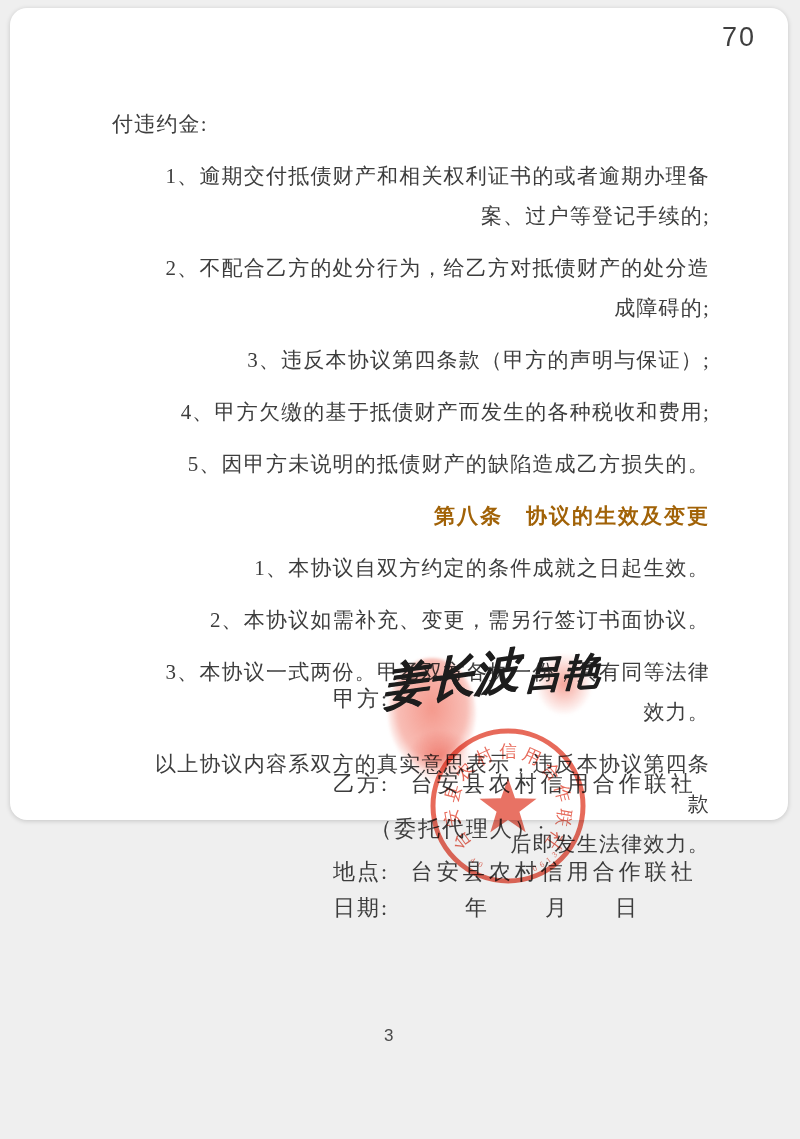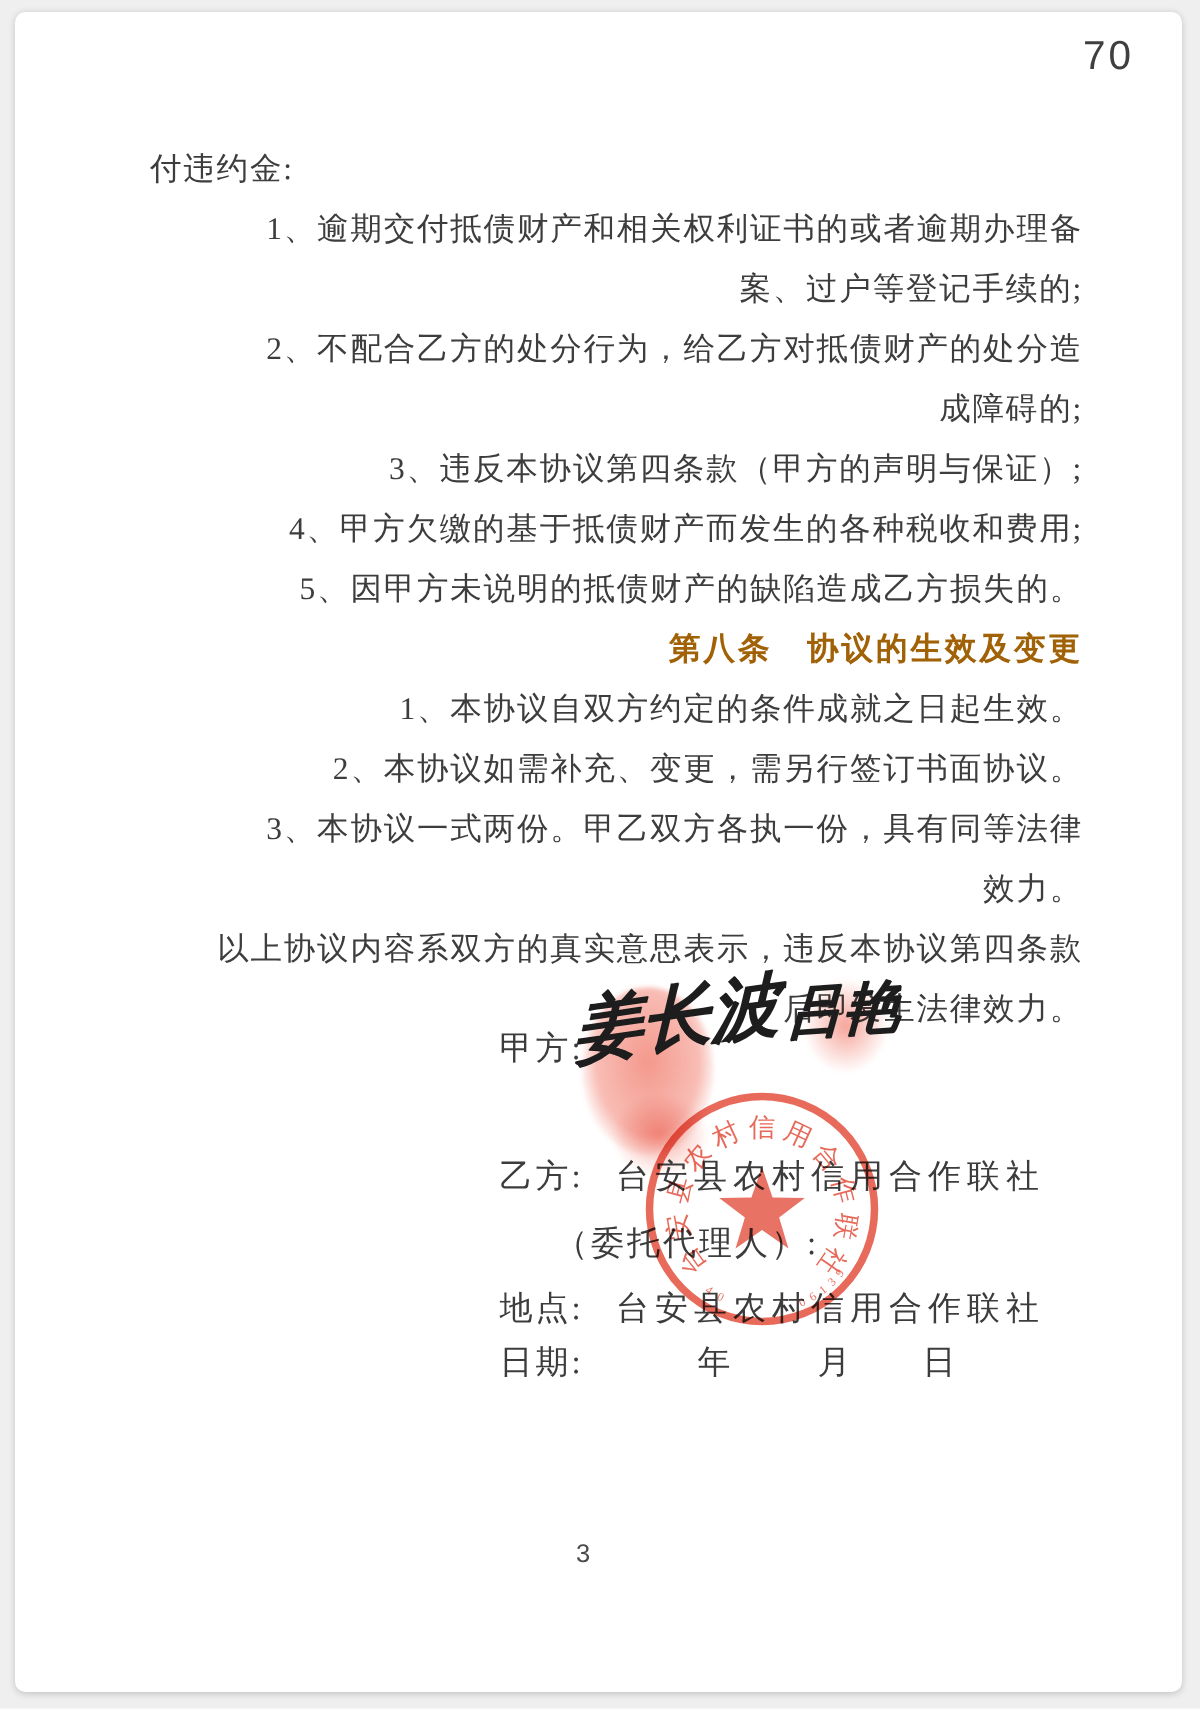--- a/index.html
+++ b/index.html
@@ -3,35 +3,35 @@
 <meta charset="utf-8">
 <style>
   html,body{margin:0;padding:0;}
   body{
     width:800px;height:1139px;position:relative;
     background:#efefef;
     font-family:"Liberation Serif","DejaVu Serif",serif;
     overflow:hidden;
   }
   .page{
-    position:absolute;left:10px;top:8px;width:778px;height:1120px;
-    background:#ffffff;border-radius:7px;
+    position:absolute;left:10px;top:8px;width:778px;height:812px;
+    background:#ffffff;border-radius:17px;
     box-shadow:0 1px 5px rgba(0,0,0,0.18);
   }
   .corner-num{
     position:absolute;left:712px;top:14px;
     font-family:"Liberation Sans","DejaVu Sans",sans-serif;
     font-size:27px;color:#3f3f3f;letter-spacing:2px;
   }
   .body-text{
     position:absolute;left:90px;top:84px;width:622px;
     font-size:21px;line-height:40px;color:#3d3d3d;
     letter-spacing:1.2px;
   }
-  .para{margin:0;white-space:pre-wrap;}
+  .para{margin:12px;white-space:pre-wrap;}
   .para.indent{text-indent:1.9em;text-align:right;}
   .para.bold{font-weight:bold;color:#a16207;letter-spacing:2px;}
   .sig-block{position:absolute;left:0;top:0;width:778px;height:1120px;padding-left:24px;}
   .label{
     position:absolute;font-size:22px;color:#3c3c3c;letter-spacing:2px;
     white-space:nowrap;
   }
   .value{letter-spacing:4px;color:#3c3c3c;}
   .handwriting{
     position:absolute;color:#1d1d1d;white-space:nowrap;

